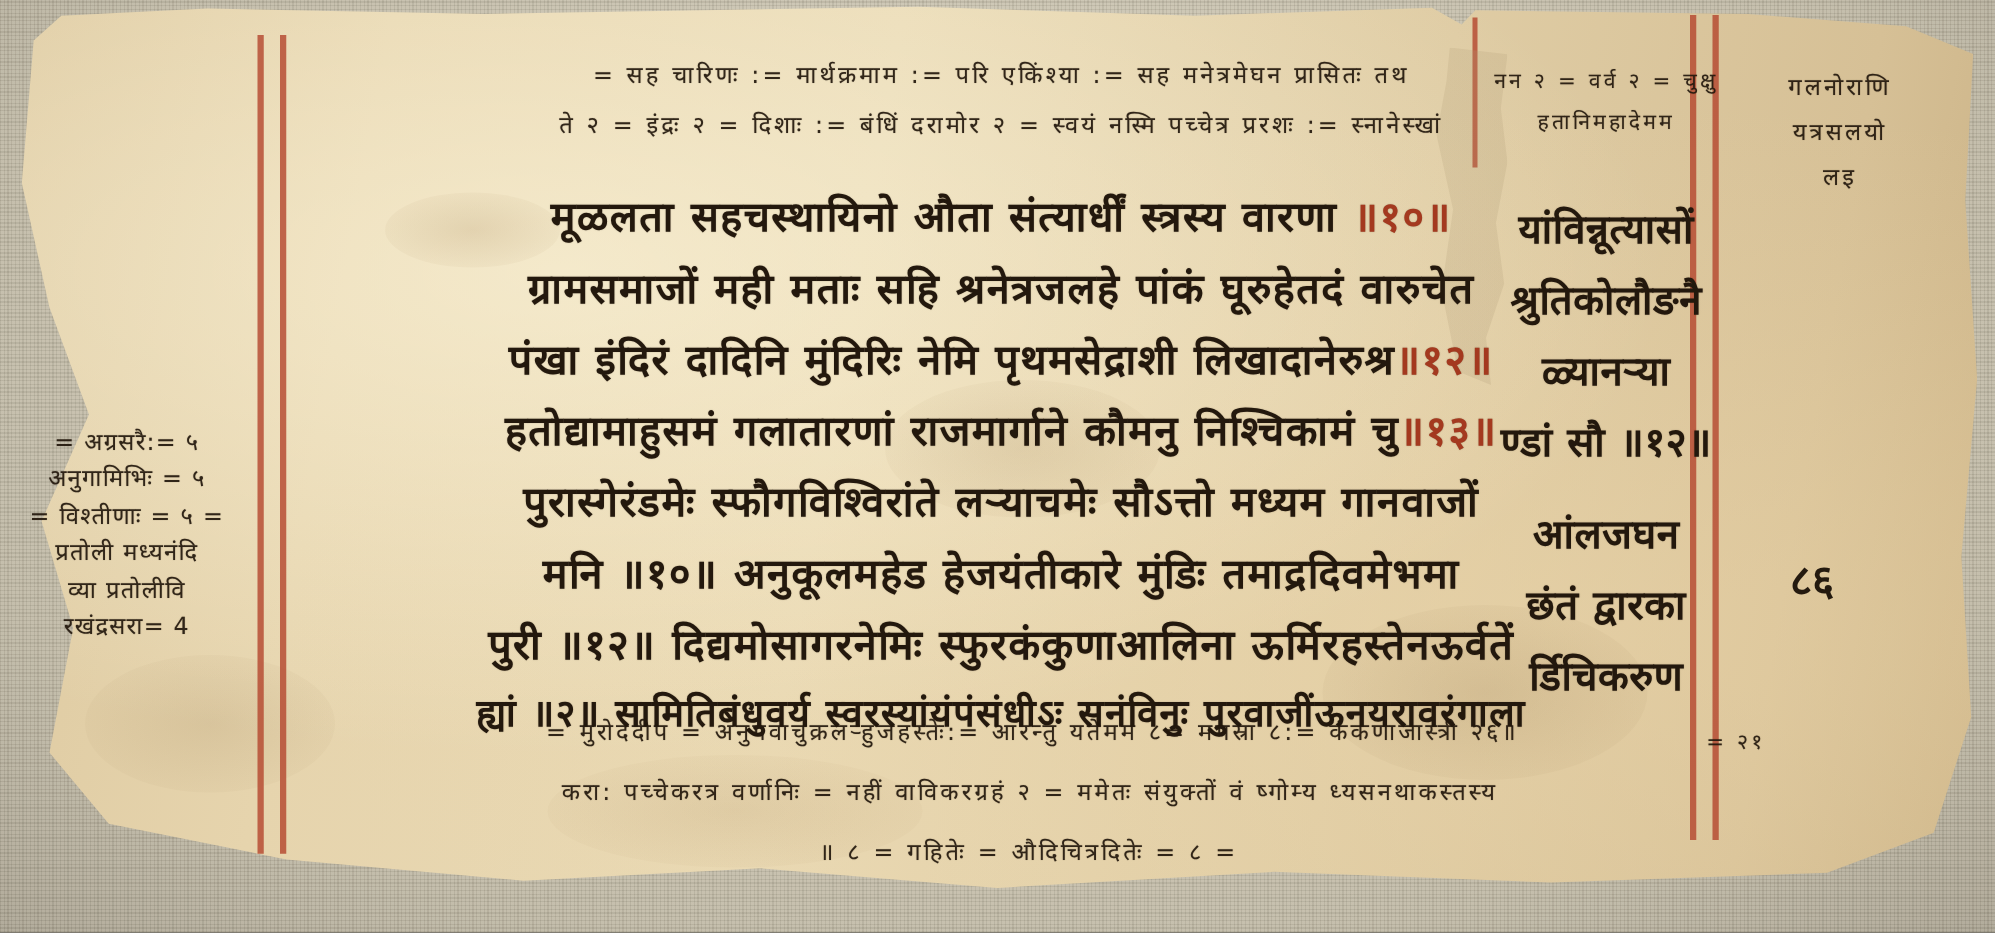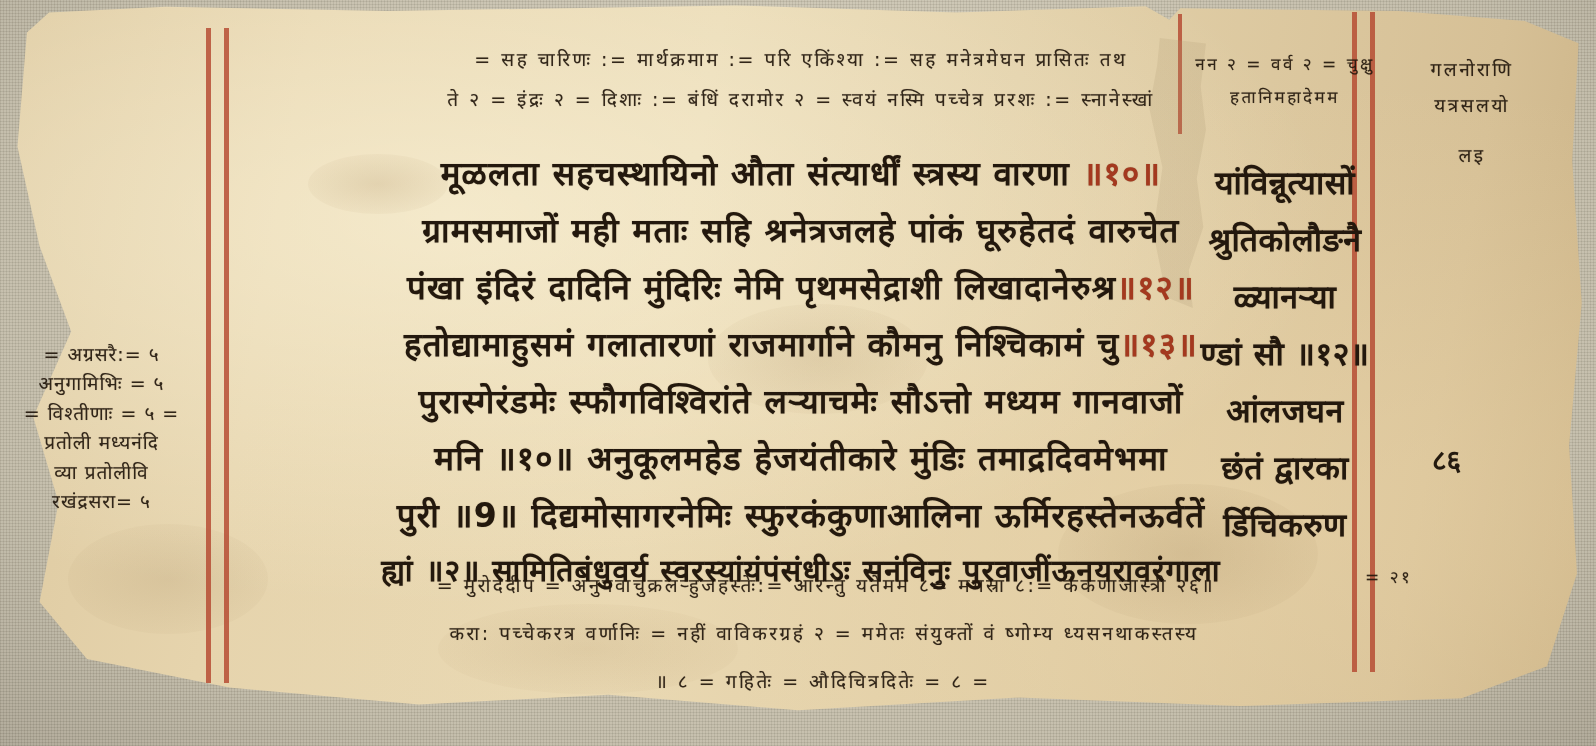--- a/index.html
+++ b/index.html
@@ -125,21 +125,21 @@
     font-size: 19px;
     letter-spacing: 1px;
     line-height: 1.55;
   }
 
   
   .folio-number {
     position: absolute;
     left: 1432px;
     top: 440px;
-    font-size: 28px;
+    font-size: 34px;
     font-weight: 700;
     color: #241a0f;
   }
 </style>
 </head>
 <body>
 
 <div id="page">
 
   <div class="cloth"></div>
@@ -178,56 +178,56 @@
     <div class="line main" style="margin-bottom:12px;">
       <span>हतोद्यामाहुसमं गलातारणां राजमार्गाने कौमनु निश्चिकामं चु</span><span class="rubric">॥१३॥</span>
     </div>
     <div class="line main" style="margin-bottom:12px;">
       <span>पुरास्गेरंडमेः स्फौगविश्विरांते लऱ्याचमेः सौऽत्तो मध्यम गानवाजों</span><span class="rubric"></span>
     </div>
     <div class="line main" style="margin-bottom:12px;">
       <span>मनि ॥१०॥ अनुकूलमहेड हेजयंतीकारे मुंडिः तमाद्रदिवमेभमा</span><span class="rubric"></span>
     </div>
     <div class="line main" style="margin-bottom:12px;">
-      <span>पुरी ॥9॥ दिद्यमोसागरनेमिः स्फुरकंकुणाआलिना ऊर्मिरहस्तेनऊर्वतें</span><span class="rubric"></span>
+      <span>पुरी ॥१२॥ दिद्यमोसागरनेमिः स्फुरकंकुणाआलिना ऊर्मिरहस्तेनऊर्वतें</span><span class="rubric"></span>
     </div>
     <div class="line main" style="font-size:30px;">
       <span>ह्यां ॥२॥ सामितिबंधुवर्य स्वरस्यांयंपंसंधीऽः सनंविनुः पुरवाजींऊनयरावरंगाला</span><span class="rubric"></span>
     </div>
   </div>
 
   <div class="textblock" style="top:572px; width:1180px;">
     <div class="line small">= मुरोददीप = अनुगवाचुक्रलऱ्हुजहस्तेः:= आरन्तु यतेमम ८= ममस्रा ८:= कंकणाजास्त्री २६॥</div>
     <div class="line small" style="margin-top:22px;margin-left:-4px;">करा: पच्चेकरत्र वर्णानिः = नहीं वाविकरग्रहं २ = ममेतः संयुक्तों वं ष्गोम्य ध्यसनथाकस्तस्य</div>
     <div class="line small" style="margin-top:22px;margin-left:-6px;">॥ ८ = गहितेः = औदिचित्रदितेः = ८ =</div>
   </div>
 
   <div style="position:absolute;left:1392px;top:56px;width:160px;">
     <div class="line small">गलनोराणि</div>
     <div class="line small" style="margin-top:10px;">यत्रसलयो</div>
-    <div class="line small" style="margin-top:24px;">लइ</div>
+    <div class="line small" style="margin-top:10px;">लइ</div>
   </div>
 
   <div class="right-margin">
     <div class="line small">नन २ = वर्व २ = चुक्षु</div>
     <div class="line small" style="margin-top:10px;">हतानिमहादेमम</div>
     <div class="line main" style="margin-top:52px;">यांविन्नूत्यासों</div>
     <div class="line main" style="margin-top:14px;">श्रुतिकोलौङनै</div>
     <div class="line main" style="margin-top:14px;">ळ्यानऱ्या</div>
     <div class="line main" style="margin-top:14px;">ण्डां सौ ॥१२॥</div>
-    <div class="line main" style="margin-top:14px;">आंलजघन</div>
+    <div class="line main" style="margin-top:30px;">आंलजघन</div>
     <div class="line main" style="margin-top:14px;">छंतं द्वारका</div>
     <div class="line main" style="margin-top:14px;">र्डिचिकरुण</div>
     <div class="line small" style="margin-top:20px;margin-left:180px;">= २१</div>
   </div>
 
   <div class="left-margin">
     <div class="line small">= अग्रसरै:= ५</div>
     <div class="line small">अनुगामिभिः = ५</div>
     <div class="line small">= विश्तीणाः = ५ =</div>
     <div class="line small">प्रतोली मध्यनंदि</div>
     <div class="line small">व्या प्रतोलीवि</div>
-    <div class="line small">रखंद्रसरा= ५</div>
+    <div class="line small">रखंद्रसरा= 4</div>
   </div>
 
   <div class="folio-number">८६</div>
 
 </div>
 
 </body></html>

